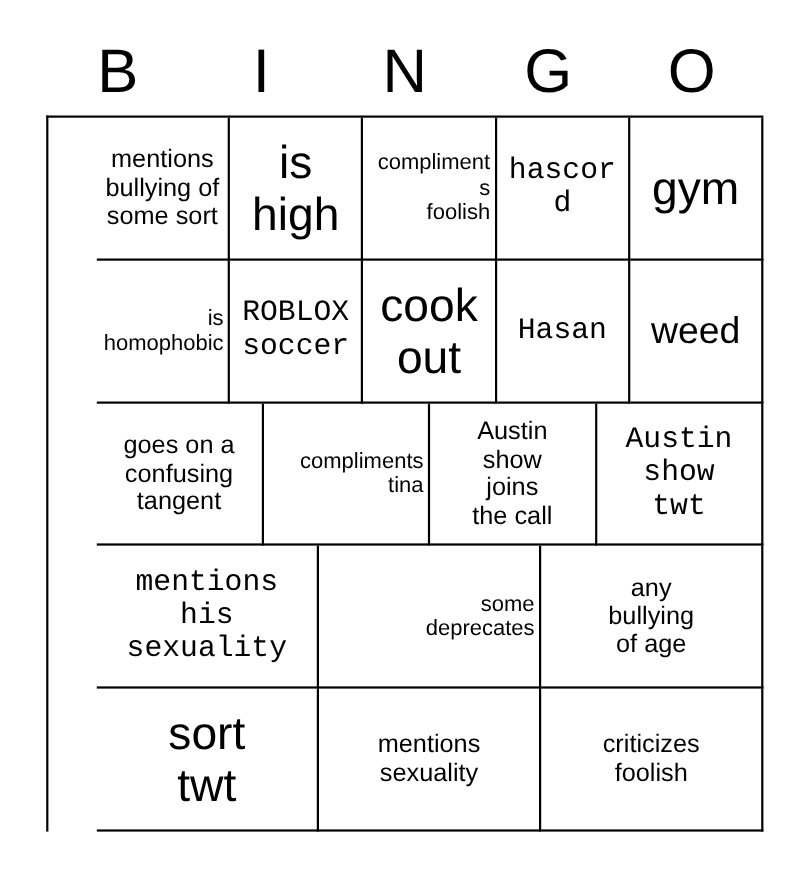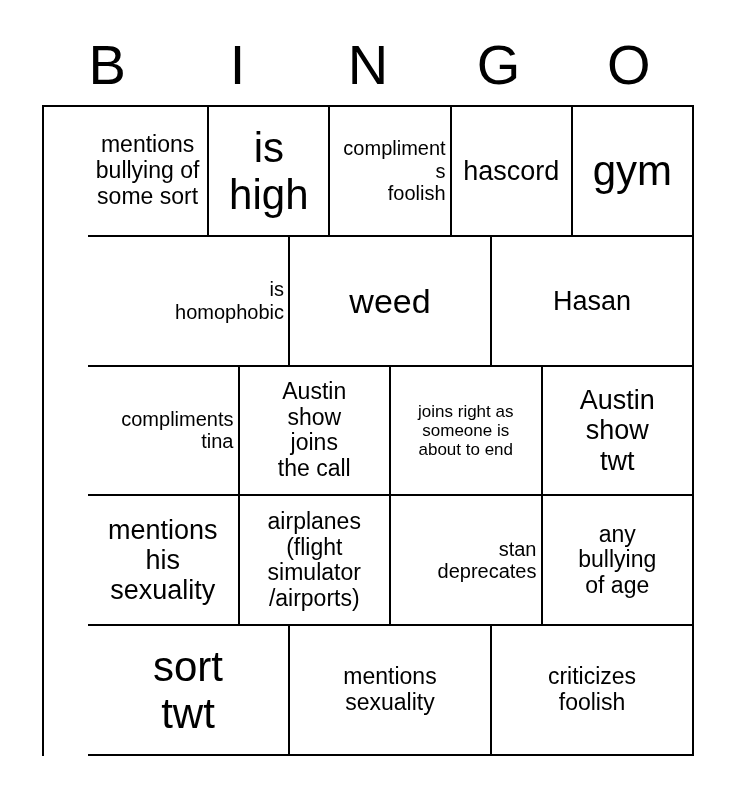--- a/index.html
+++ b/index.html
@@ -70,21 +70,21 @@
     display: block;
     width: 100%;
     line-height: 1.12;
     white-space: pre-line;
     word-break: break-word;
     color: #000000;
   }
   .fs-xs  { font-size: 17px; }
   .fs-s   { font-size: 20px; text-align: right; }
   .fs-m   { font-size: 23px; }
-  .fs-l   { font-size: 27px; }
+  .fs-l   { font-size: 27px; font-family: Liberation Mono, monospace; }
   .fs-xl  { font-size: 34px; }
   .fs-xxl { font-size: 42px; }
 </style>
 </head>
 <body>
 
 <div id="bingo-card">
 
   <div id="header-row">
     <div class="header-letter">B</div>
@@ -117,64 +117,66 @@
           <span class="cell-text fs-xxl">gym</span>
         </div>
     </div>
 
     <div class="grid-row">
       <div class="cell">
           <span class="cell-text fs-s">is
 homophobic</span>
         </div>
       <div class="cell">
+          <span class="cell-text fs-l">ROBLOX
+soccer</span>
+        </div>
+      <div class="cell">
+          <span class="cell-text fs-xxl">cook
+out</span>
+        </div>
+      <div class="cell">
+          <span class="cell-text fs-l">Hasan</span>
+        </div>
+      <div class="cell">
           <span class="cell-text fs-xl">weed</span>
         </div>
-      <div class="cell">
-          <span class="cell-text fs-l">Hasan</span>
-        </div>
-    </div>
-
-    <div class="grid-row">
+    </div>
+
+    <div class="grid-row">
+      <div class="cell">
+          <span class="cell-text fs-m">goes on a
+confusing
+tangent</span>
+        </div>
       <div class="cell">
           <span class="cell-text fs-s">compliments
 tina</span>
         </div>
       <div class="cell">
           <span class="cell-text fs-m">Austin
 show
 joins
 the call</span>
         </div>
       <div class="cell">
-          <span class="cell-text fs-xs">joins right as
-someone is
-about to end</span>
-        </div>
-      <div class="cell">
           <span class="cell-text fs-l">Austin
 show
 twt</span>
         </div>
     </div>
 
     <div class="grid-row">
       <div class="cell">
           <span class="cell-text fs-l">mentions
 his
 sexuality</span>
         </div>
       <div class="cell">
-          <span class="cell-text fs-m">airplanes
-(flight
-simulator
-/airports)</span>
-        </div>
-      <div class="cell">
-          <span class="cell-text fs-s">stan
+          <span class="cell-text fs-s">some
 deprecates</span>
         </div>
       <div class="cell">
           <span class="cell-text fs-m">any
 bullying
 of age</span>
         </div>
     </div>
 
     <div class="grid-row">

